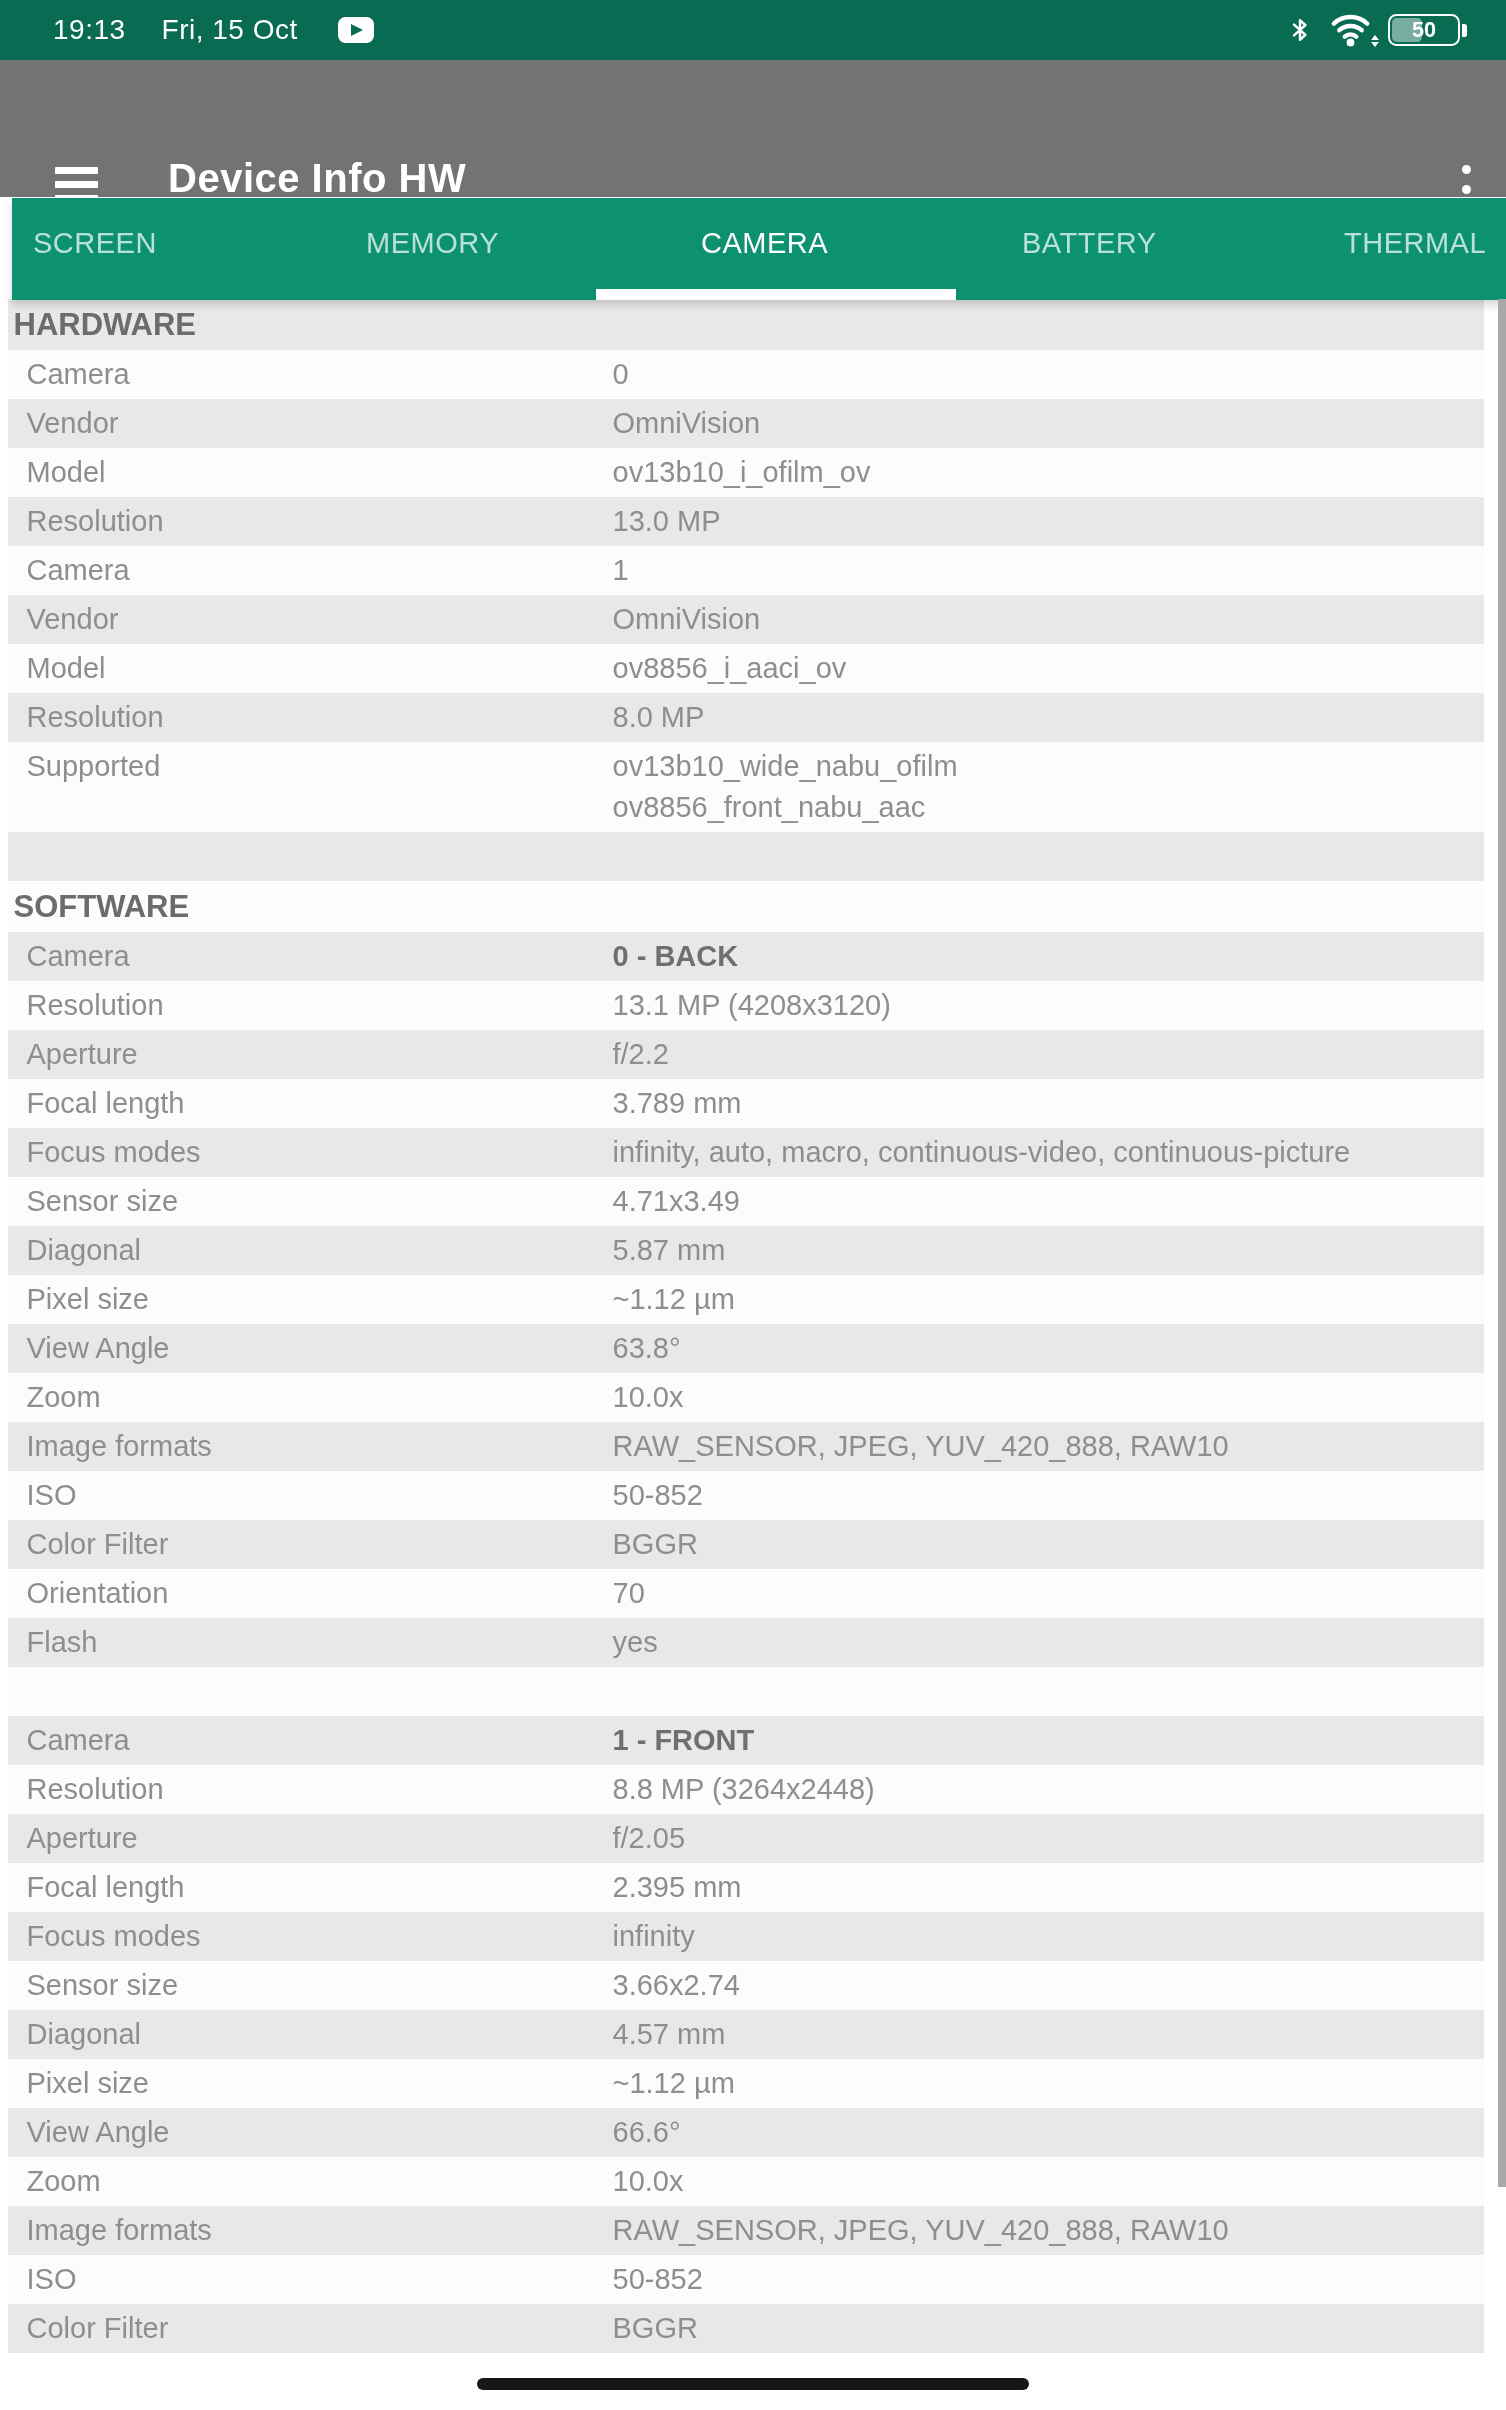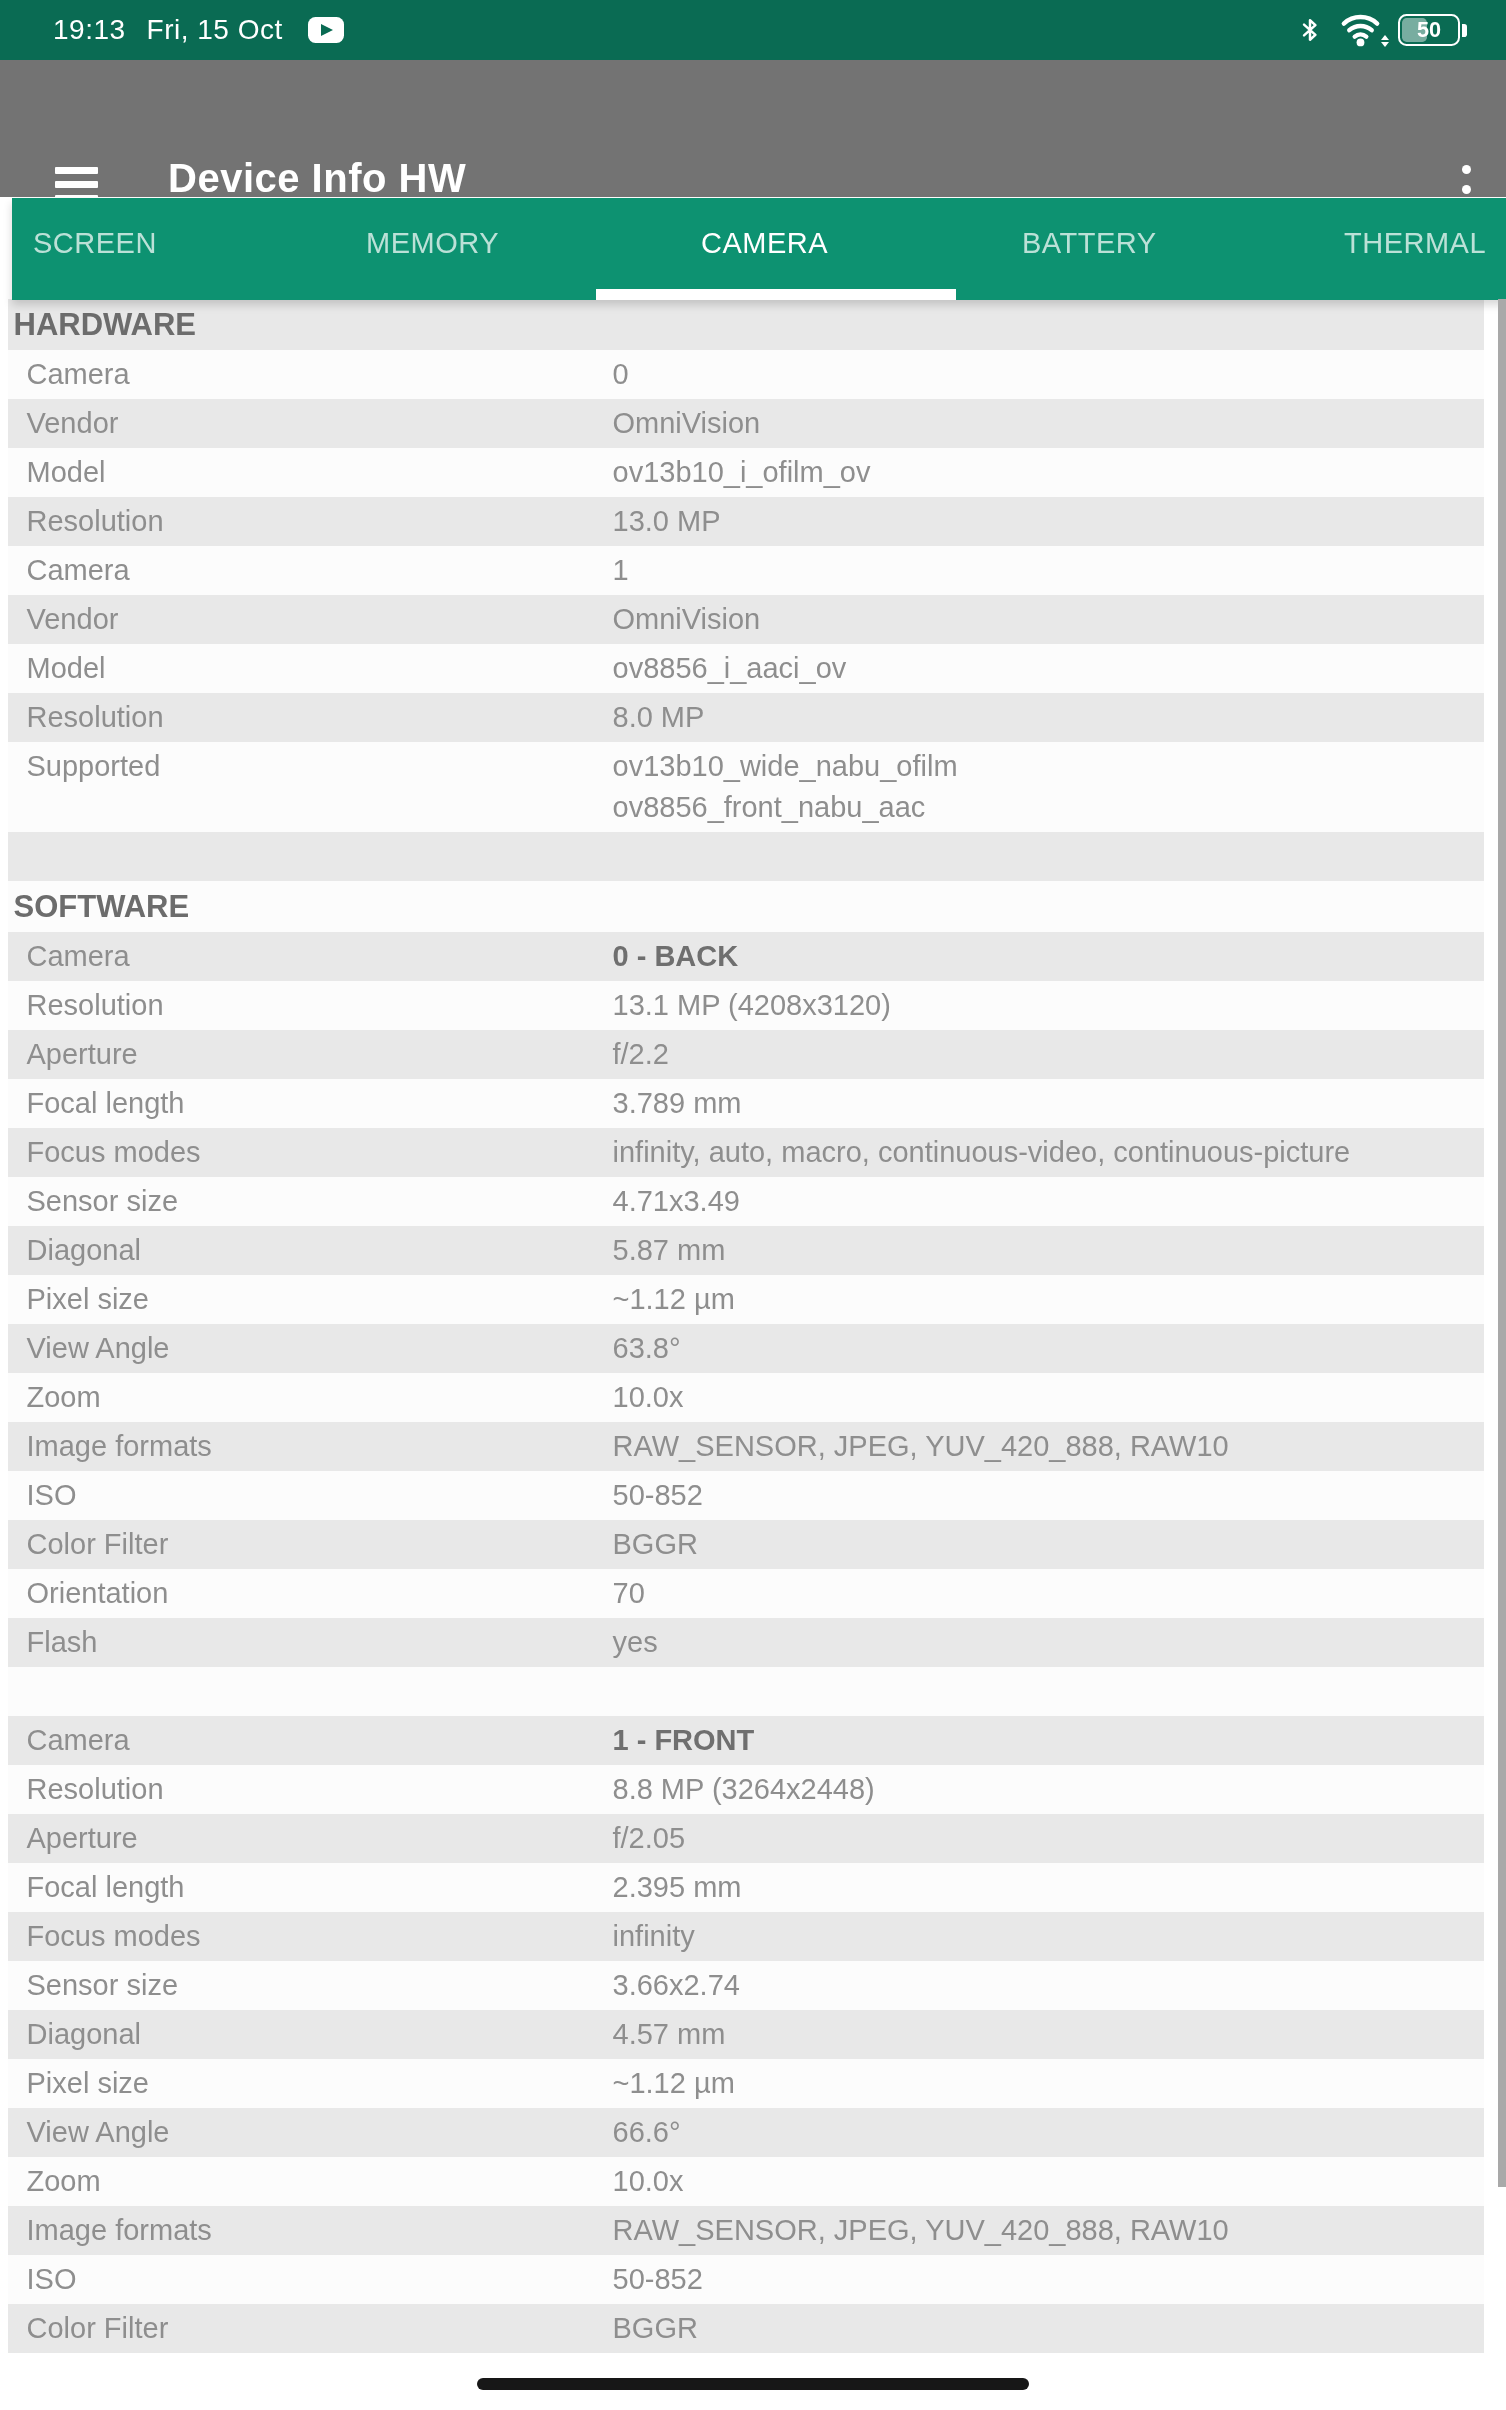--- a/index.html
+++ b/index.html
@@ -7,32 +7,32 @@
     width:1507px;height:2411px;position:relative;overflow:hidden;
     background:#ffffff;font-family:"Liberation Sans",sans-serif;
     -webkit-font-smoothing:antialiased;
   }
   
   .status-bar{
     position:absolute;top:0;left:0;right:0;height:60px;background:#0a6b53;
     display:flex;align-items:center;justify-content:space-between;
     padding:0 47px 0 53px;box-sizing:border-box;color:#fff;
   }
-  .sb-left{display:flex;align-items:center;gap:21px;font-size:28px;font-weight:500;letter-spacing:0.5px;}
+  .sb-left{display:flex;align-items:center;gap:36px;font-size:28px;font-weight:500;letter-spacing:0.5px;}
   .yt-icon{width:36px;height:26px;background:#fff;border-radius:7.5px;position:relative;margin-left:3.8px;}
   .yt-icon::after{content:"";position:absolute;left:13px;top:6.6px;
     border-left:12.2px solid #0a6b53;border-top:6.6px solid transparent;border-bottom:6.6px solid transparent;}
   .sb-right{display:flex;align-items:center;gap:17px;}
   .wifi-wrap{position:relative;width:41px;height:34px;}
   .wifi-arrows{position:absolute;right:-7.5px;bottom:0;display:flex;flex-direction:column;gap:1.9px;}
   .wifi-arrows i{display:block;width:0;height:0;border-left:4.7px solid transparent;border-right:4.7px solid transparent;}
   .wifi-arrows i.up{border-bottom:5.6px solid #fff;}
   .wifi-arrows i.down{border-top:5.6px solid #fff;}
   .battery{
-    width:62px;height:32px;border:2.8px solid #fff;border-radius:8.5px;position:relative;
+    width:72px;height:32px;border:2.8px solid #fff;border-radius:8.5px;position:relative;
     display:flex;align-items:center;justify-content:center;
     font-size:21.7px;font-weight:700;color:#fff;box-sizing:border-box;
   }
   .battery .fill{position:absolute;left:1.9px;top:1.9px;bottom:1.9px;width:44%;background:rgba(255,255,255,.45);border-radius:4.7px;}
   .battery .num{position:relative;z-index:1;}
   .battery::after{content:"";position:absolute;right:-8.5px;top:7.5px;width:4.7px;height:13px;background:#fff;border-radius:0 2.8px 2.8px 0;}
   
   .app-bar{position:absolute;top:60px;left:0;right:0;height:137px;background:#737373;}
   .hamburger{position:absolute;left:55px;top:107px;width:43px;cursor:pointer;}
   .hamburger i{display:block;height:6.6px;background:#fff;border-radius:0.9px;margin-bottom:7.5px;}

